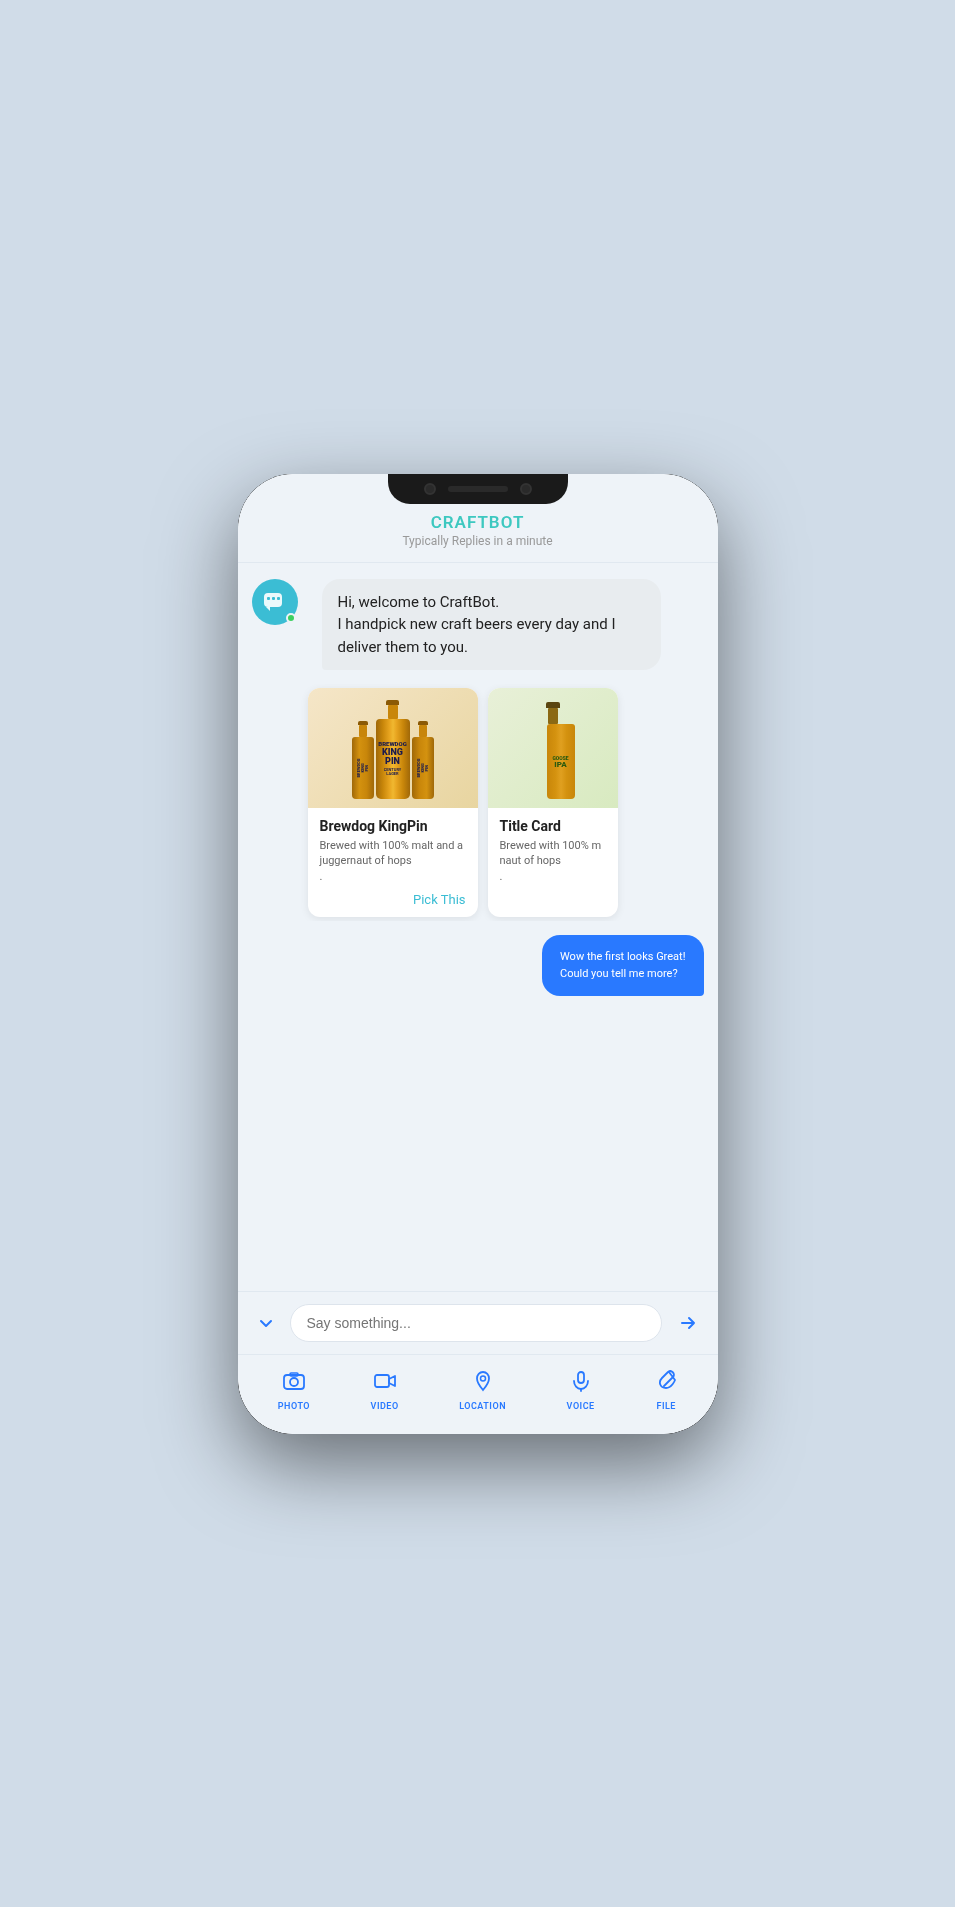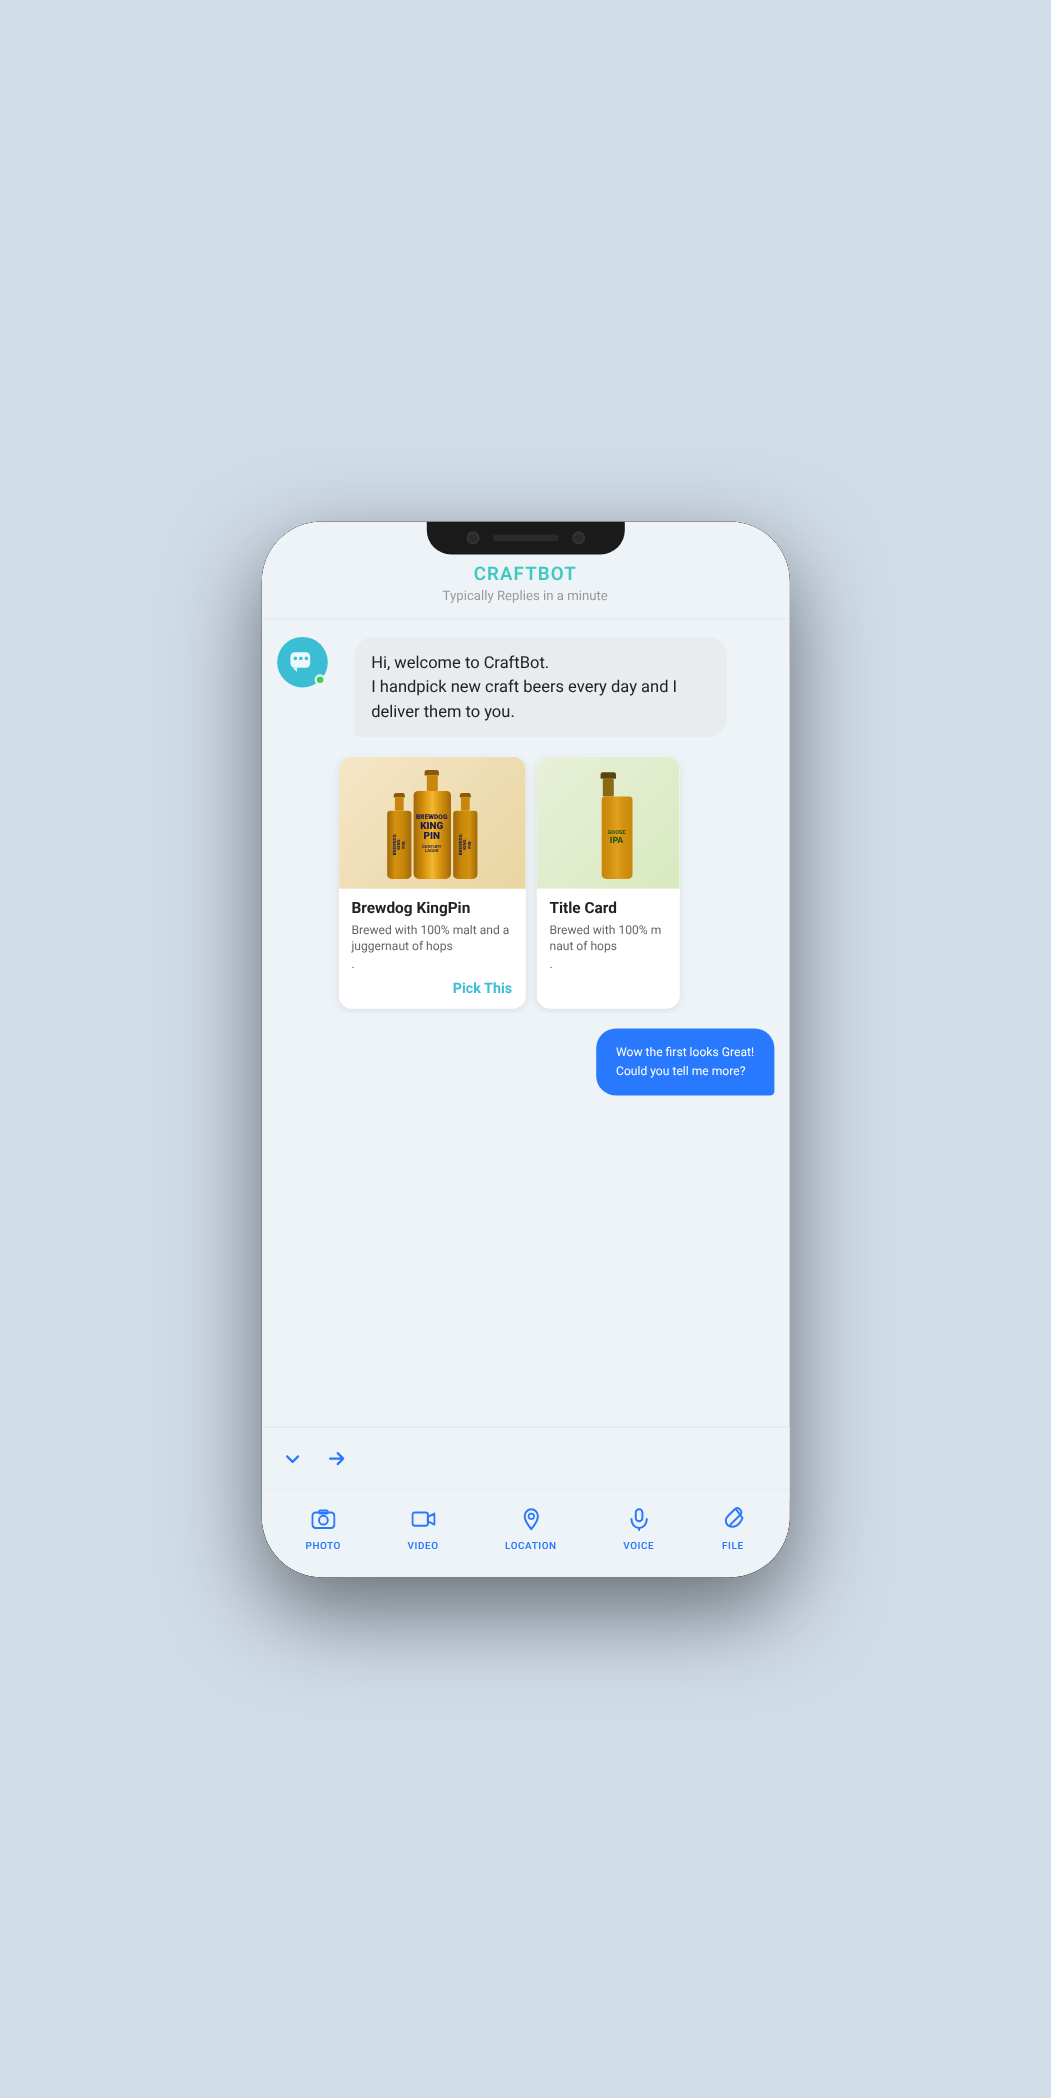--- a/index.html
+++ b/index.html
@@ -244,21 +244,21 @@
       margin-bottom: 4px;
     }
     .product-card-desc {
       font-size: 11px;
       color: #666;
       line-height: 1.4;
       margin-bottom: 8px;
     }
     .product-card-action {
       font-size: 13px;
-      font-weight: 700;
+      font-weight: 400;
       color: #3bbdd4;
       text-align: right;
       cursor: pointer;
     }
 
     
     .user-message-row {
       display: flex;
       justify-content: flex-end;
     }
@@ -463,20 +463,21 @@
       </div>
 
     </div>
 
     <div class="input-area">
       <div class="input-chevron">
         <svg width="16" height="16" viewBox="0 0 16 16" fill="none">
           <path d="M3 6 L8 11 L13 6" stroke="#2979ff" stroke-width="2" stroke-linecap="round" stroke-linejoin="round"></path>
         </svg>
       </div>
+      <input class="input-field" type="text" placeholder="Say something..." style="">
       <div class="input-send">
         <svg width="20" height="20" viewBox="0 0 20 20" fill="none">
           <path d="M4 10 L16 10 M11 5 L16 10 L11 15" stroke="#2979ff" stroke-width="2" stroke-linecap="round" stroke-linejoin="round"></path>
         </svg>
       </div>
     </div>
 
     <div class="bottom-toolbar">
 
       <div class="toolbar-item">

